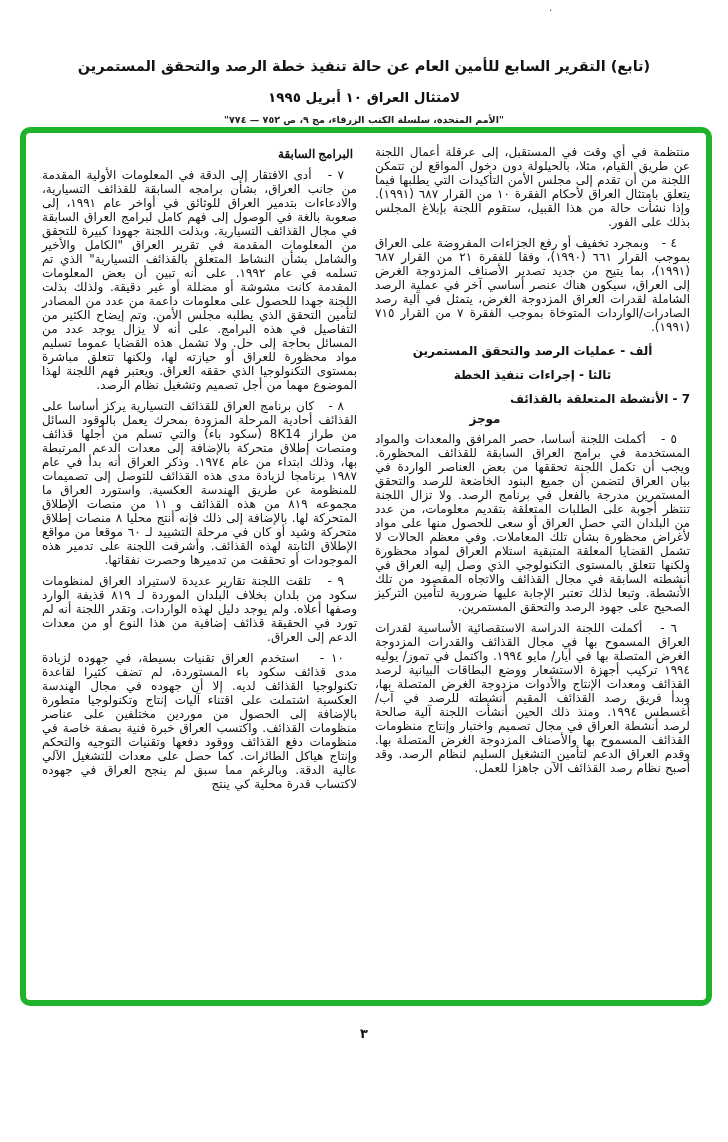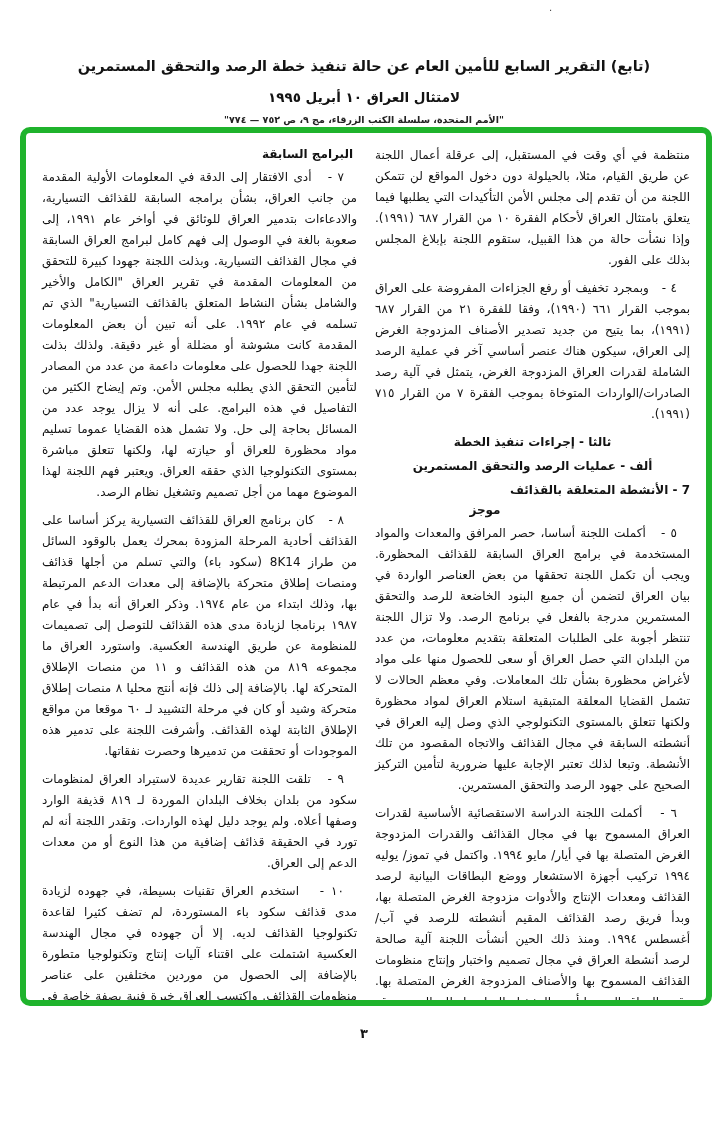--- a/index.html
+++ b/index.html
@@ -59,21 +59,21 @@
       gap: 18px;
       overflow: hidden;
       background: #ffffff;
     }
     .col {
       flex: 1 1 0;
       min-width: 0;
     }
     .para, .cont {
       font-size: 12px;
-      line-height: 21px;
+      line-height: 14px;
       text-align: justify;
       text-align-last: right;
       margin: 0 0 7px 0;
       word-spacing: 0.5px;
     }
     .para {
       text-indent: 13px;
     }
     .cont {
       text-indent: 0;
@@ -91,20 +91,21 @@
       margin: 8px 0 6px 0;
     }
     .h-mujaz {
       font-size: 12px;
       font-weight: bold;
       text-align: center;
       margin: 2px 95px 6px 0;
     }
     .h-programs {
       margin: 2px 4px 6px 0;
+      font-family: Liberation Serif, serif;
     }
     .page-footer {
       position: absolute;
       top: 1026px;
       left: 0;
       width: 728px;
       text-align: center;
       font-size: 13px;
       font-weight: bold;
     }
@@ -120,22 +121,22 @@
     <div class="title1">(تابع) التقرير السابع للأمين العام عن حالة تنفيذ خطة الرصد والتحقق المستمرين</div>
     <div class="title2">لامتثال العراق ١٠ أبريل ١٩٩٥</div>
     <div class="source">"الأمم المتحدة، سلسلة الكتب الزرقاء، مج ٩، ص ٧٥٢ — ٧٧٤"</div>
   </header>
 
   <section class="highlight-box" style="border-color: rgb(31, 179, 44);">
 
     <div class="col">
       <p class="cont">منتظمة في أي وقت في المستقبل، إلى عرقلة أعمال اللجنة عن طريق القيام، مثلا، بالحيلولة دون دخول المواقع لن تتمكن اللجنة من أن تقدم إلى مجلس الأمن التأكيدات التي يطلبها فيما يتعلق بامتثال العراق لأحكام الفقرة ١٠ من القرار ٦٨٧ (١٩٩١). وإذا نشأت حالة من هذا القبيل، ستقوم اللجنة بإبلاغ المجلس بذلك على الفور.</p>
       <p class="para">٤ -&nbsp;&nbsp;&nbsp;وبمجرد تخفيف أو رفع الجزاءات المفروضة على العراق بموجب القرار ٦٦١ (١٩٩٠)، وفقا للفقرة ٢١ من القرار ٦٨٧ (١٩٩١)، بما يتيح من جديد تصدير الأصناف المزدوجة الغرض إلى العراق، سيكون هناك عنصر أساسي آخر في عملية الرصد الشاملة لقدرات العراق المزدوجة الغرض، يتمثل في آلية رصد الصادرات/الواردات المتوخاة بموجب الفقرة ٧ من القرار ٧١٥ (١٩٩١).</p>
+      <h3 class="h-center">ألف - عمليات الرصد والتحقق المستمرين</h3>
       <h3 class="h-center">ثالثا - إجراءات تنفيذ الخطة</h3>
-      <h3 class="h-center">ألف - عمليات الرصد والتحقق المستمرين</h3>
       <h4 class="h-right">7 - الأنشطة المتعلقة بالقذائف</h4>
       <h4 class="h-mujaz">موجز</h4>
       <p class="para">٥ -&nbsp;&nbsp;&nbsp;أكملت اللجنة أساسا، حصر المرافق والمعدات والمواد المستخدمة في برامج العراق السابقة للقذائف المحظورة. ويجب أن تكمل اللجنة تحققها من بعض العناصر الواردة في بيان العراق لتضمن أن جميع البنود الخاضعة للرصد والتحقق المستمرين مدرجة بالفعل في برنامج الرصد. ولا تزال اللجنة تنتظر أجوبة على الطلبات المتعلقة بتقديم معلومات، من عدد من البلدان التي حصل العراق أو سعى للحصول منها على مواد لأغراض محظورة بشأن تلك المعاملات. وفي معظم الحالات لا تشمل القضايا المعلقة المتبقية استلام العراق لمواد محظورة ولكنها تتعلق بالمستوى التكنولوجي الذي وصل إليه العراق في أنشطته السابقة في مجال القذائف والاتجاه المقصود من تلك الأنشطة. وتبعا لذلك تعتبر الإجابة عليها ضرورية لتأمين التركيز الصحيح على جهود الرصد والتحقق المستمرين.</p>
       <p class="para">٦ -&nbsp;&nbsp;&nbsp;أكملت اللجنة الدراسة الاستقصائية الأساسية لقدرات العراق المسموح بها في مجال القذائف والقدرات المزدوجة الغرض المتصلة بها في أيار/ مايو ١٩٩٤. واكتمل في تموز/ يوليه ١٩٩٤ تركيب أجهزة الاستشعار ووضع البطاقات البيانية لرصد القذائف ومعدات الإنتاج والأدوات مزدوجة الغرض المتصلة بها، وبدأ فريق رصد القذائف المقيم أنشطته للرصد في آب/ أغسطس ١٩٩٤. ومنذ ذلك الحين أنشأت اللجنة آلية صالحة لرصد أنشطة العراق في مجال تصميم واختبار وإنتاج منظومات القذائف المسموح بها والأصناف المزدوجة الغرض المتصلة بها. وقدم العراق الدعم لتأمين التشغيل السليم لنظام الرصد. وقد أصبح نظام رصد القذائف الآن جاهزا للعمل.</p>
     </div>
 
     <div class="col">
       <h4 class="h-right h-programs">البرامج السابقة</h4>
       <p class="para">٧ -&nbsp;&nbsp;&nbsp;أدى الافتقار إلى الدقة في المعلومات الأولية المقدمة من جانب العراق، بشأن برامجه السابقة للقذائف التسيارية، والادعاءات بتدمير العراق للوثائق في أواخر عام ١٩٩١، إلى صعوبة بالغة في الوصول إلى فهم كامل لبرامج العراق السابقة في مجال القذائف التسيارية. وبذلت اللجنة جهودا كبيرة للتحقق من المعلومات المقدمة في تقرير العراق "الكامل والأخير والشامل بشأن النشاط المتعلق بالقذائف التسيارية" الذي تم تسلمه في عام ١٩٩٢. على أنه تبين أن بعض المعلومات المقدمة كانت مشوشة أو مضللة أو غير دقيقة. ولذلك بذلت اللجنة جهدا للحصول على معلومات داعمة من عدد من المصادر لتأمين التحقق الذي يطلبه مجلس الأمن. وتم إيضاح الكثير من التفاصيل في هذه البرامج. على أنه لا يزال يوجد عدد من المسائل بحاجة إلى حل. ولا تشمل هذه القضايا عموما تسليم مواد محظورة للعراق أو حيازته لها، ولكنها تتعلق مباشرة بمستوى التكنولوجيا الذي حققه العراق. ويعتبر فهم اللجنة لهذا الموضوع مهما من أجل تصميم وتشغيل نظام الرصد.</p>
       <p class="para">٨ -&nbsp;&nbsp;&nbsp;كان برنامج العراق للقذائف التسيارية يركز أساسا على القذائف أحادية المرحلة المزودة بمحرك يعمل بالوقود السائل من طراز 8K14 (سكود باء) والتي تسلم من أجلها قذائف ومنصات إطلاق متحركة بالإضافة إلى معدات الدعم المرتبطة بها، وذلك ابتداء من عام ١٩٧٤. وذكر العراق أنه بدأ في عام ١٩٨٧ برنامجا لزيادة مدى هذه القذائف للتوصل إلى تصميمات للمنظومة عن طريق الهندسة العكسية. واستورد العراق ما مجموعه ٨١٩ من هذه القذائف و ١١ من منصات الإطلاق المتحركة لها. بالإضافة إلى ذلك فإنه أنتج محليا ٨ منصات إطلاق متحركة وشيد أو كان في مرحلة التشييد لـ ٦٠ موقعا من مواقع الإطلاق الثابتة لهذه القذائف. وأشرفت اللجنة على تدمير هذه الموجودات أو تحققت من تدميرها وحصرت نفقاتها.</p>

